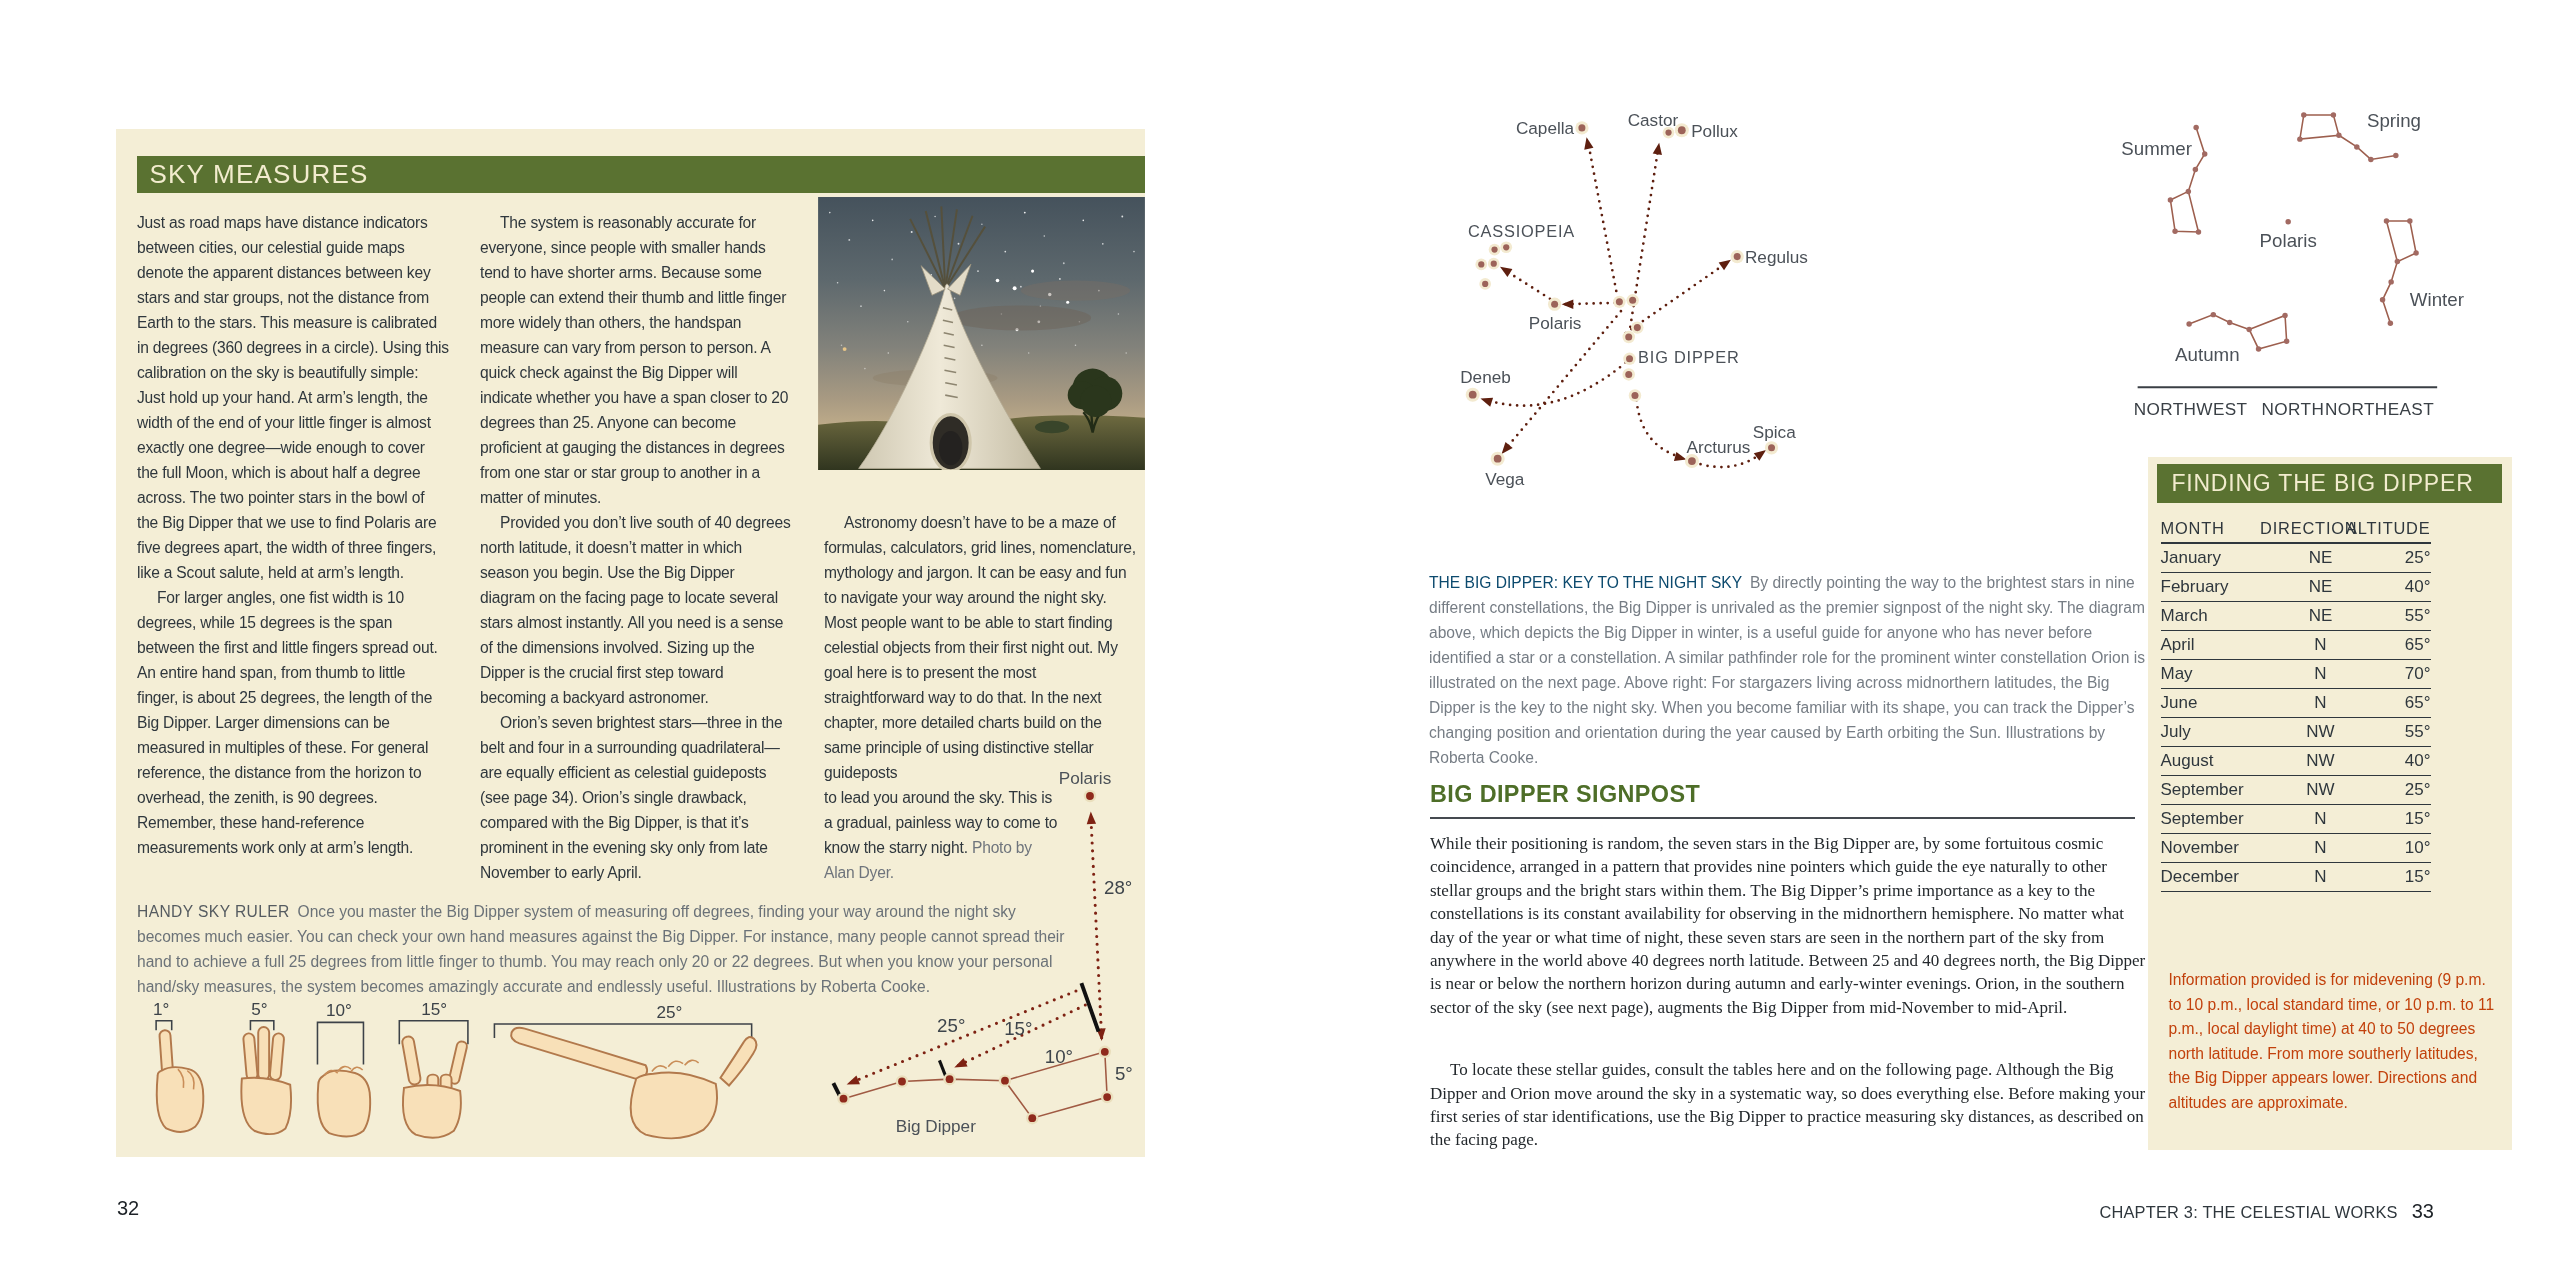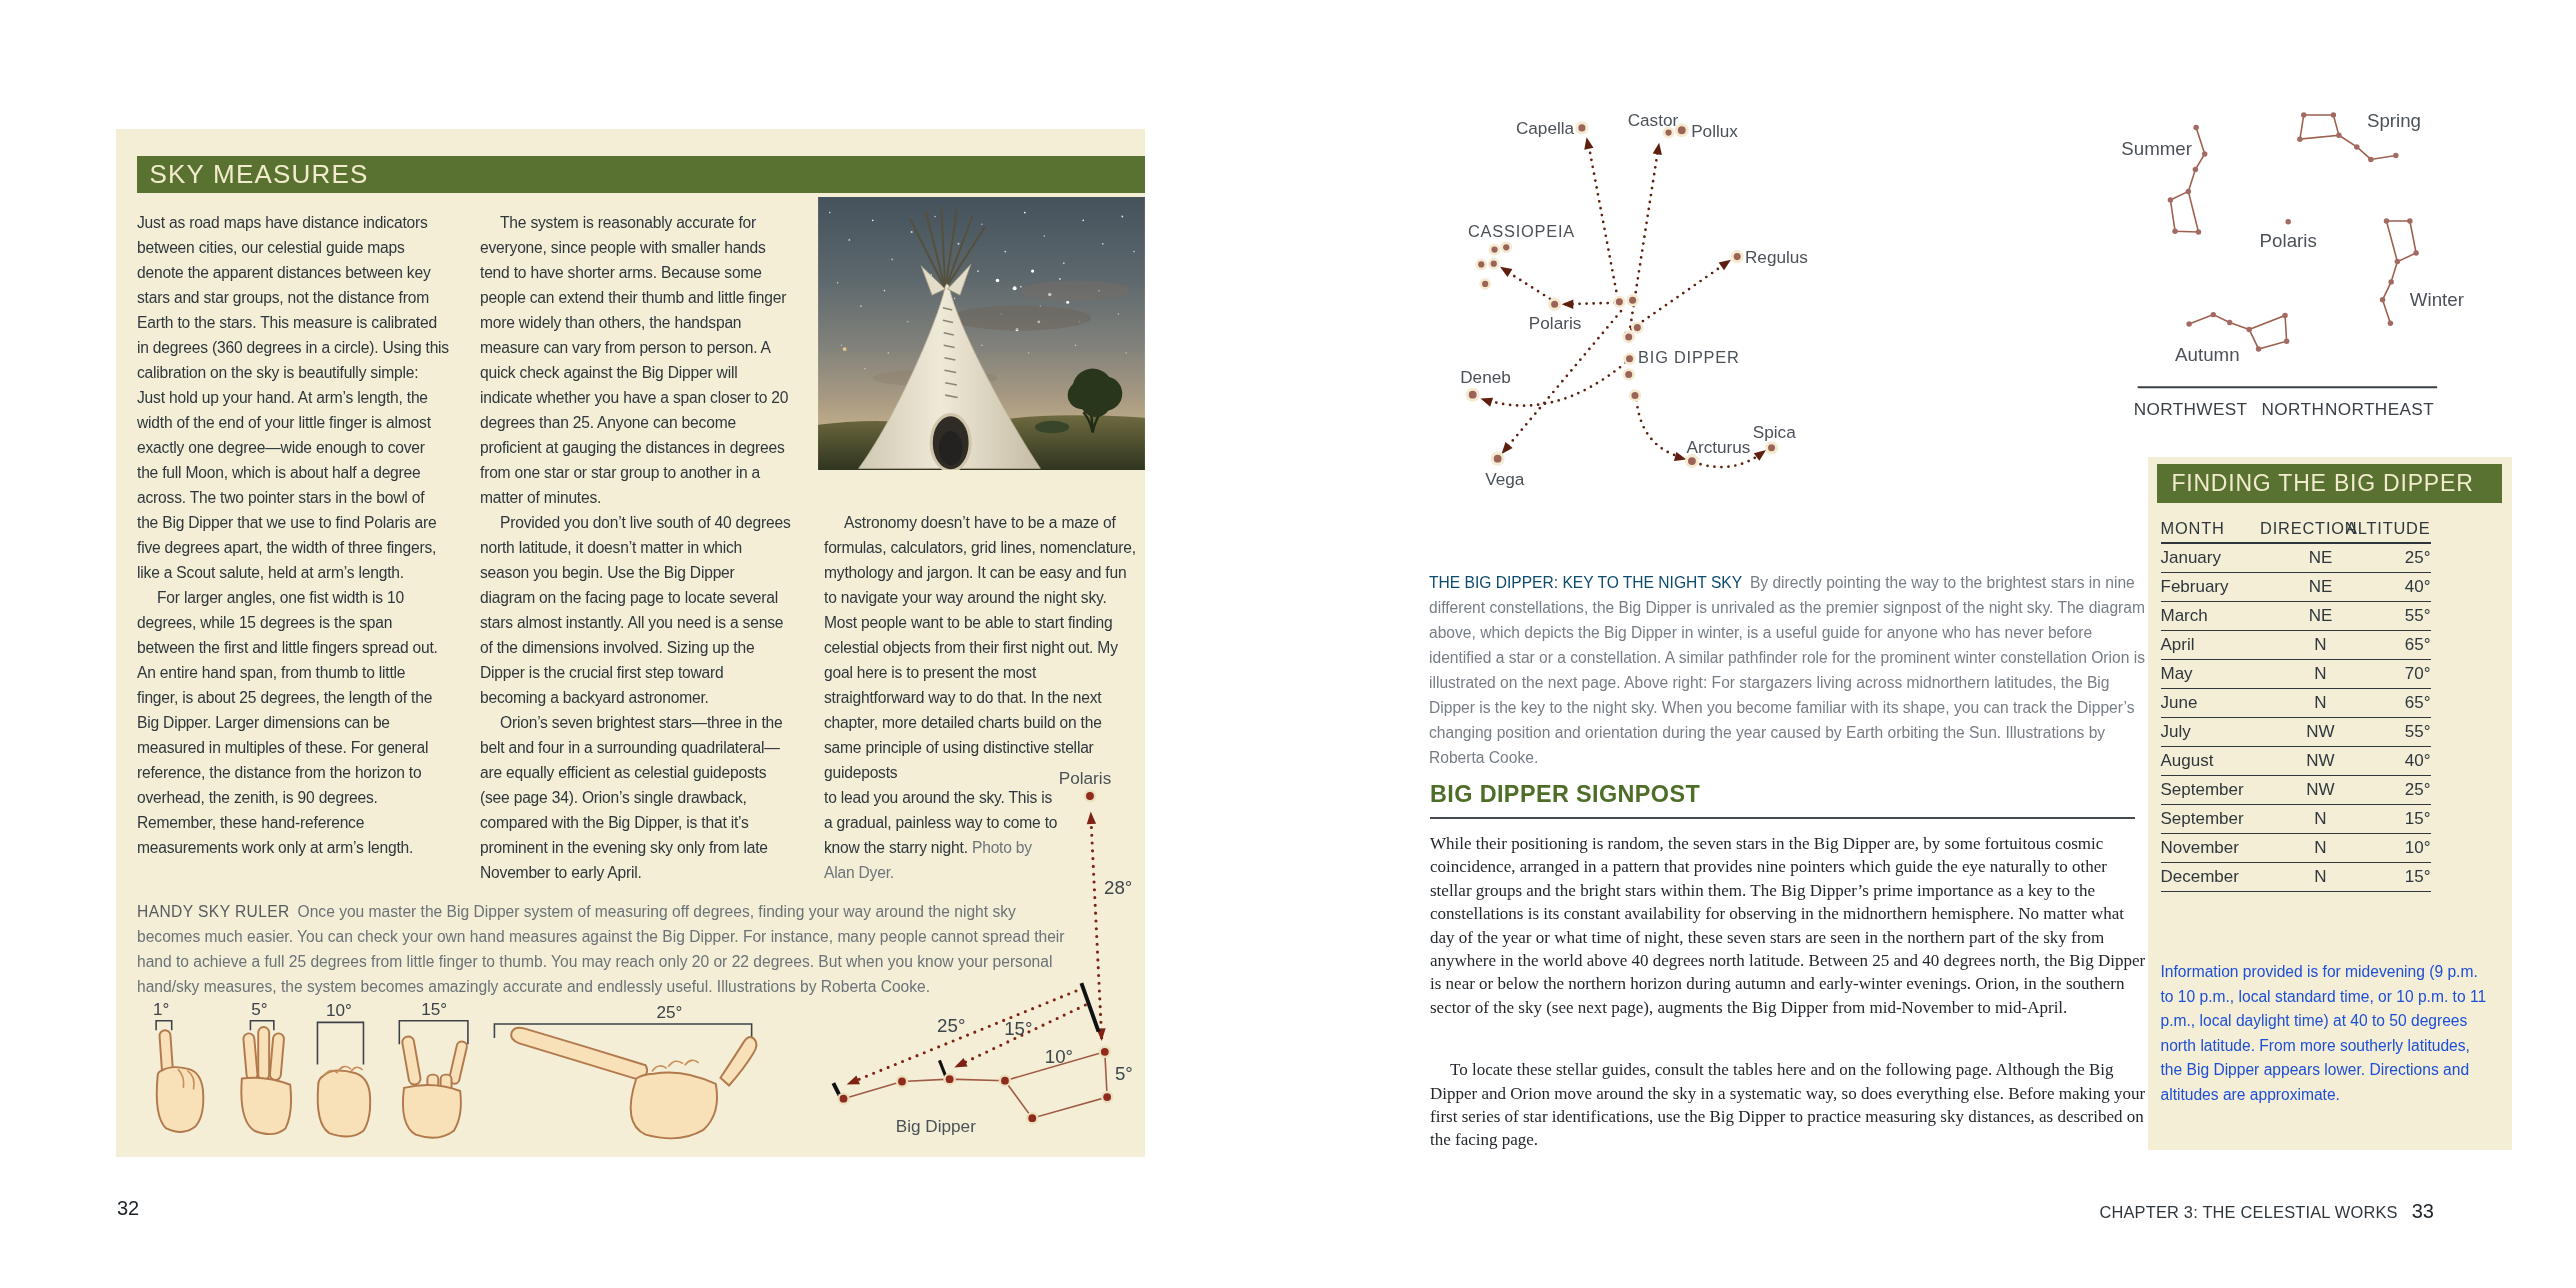--- a/index.html
+++ b/index.html
@@ -35,21 +35,21 @@
 
   
   .table-panel{position:absolute;left:2148px;top:457px;width:364px;height:693px;background:#f4eed6;}
   .banner-table{left:9.4px;top:7px;width:345px;height:39px;font-size:23px;letter-spacing:0.8px;padding-left:14px;box-sizing:border-box;}
   .dip-table{position:absolute;left:12.5px;top:58px;width:270px;}
   .trow{display:flex;align-items:center;height:28px;border-bottom:1.6px solid #2f373d;font-size:17px;}
   .trow.head{height:26.5px;border-bottom:2.3px solid #2f373d;font-size:16.4px;letter-spacing:0.8px;}
   .cell-m{width:117px;text-align:left;}
   .cell-d{width:86px;text-align:center;}
   .cell-a{flex:1;text-align:right;}
-  .table-note{position:absolute;left:12.5px;top:503px;width:334px;font-size:15.6px;line-height:24.6px;color:#1d4ed8;margin:0;}
+  .table-note{position:absolute;left:12.5px;top:503px;width:334px;font-size:15.6px;line-height:24.6px;color:#c2410c;margin:8px;}
 
   
   .folio-left{position:absolute;left:117px;top:1197px;font-size:20px;color:#1d2227;}
   .footer-right{position:absolute;right:142px;top:1200px;display:flex;align-items:baseline;gap:14px;color:#2f373d;}
   .footer-chapter{font-size:16.4px;letter-spacing:0.2px;}
   .folio-right{font-size:20px;color:#1d2227;}
 
   svg text{font-family:"Liberation Sans", sans-serif;}
   .star-label{font-size:22px;fill:#4b5158;}
   .star-label-caps{font-size:21px;fill:#4b5158;letter-spacing:1px;}

